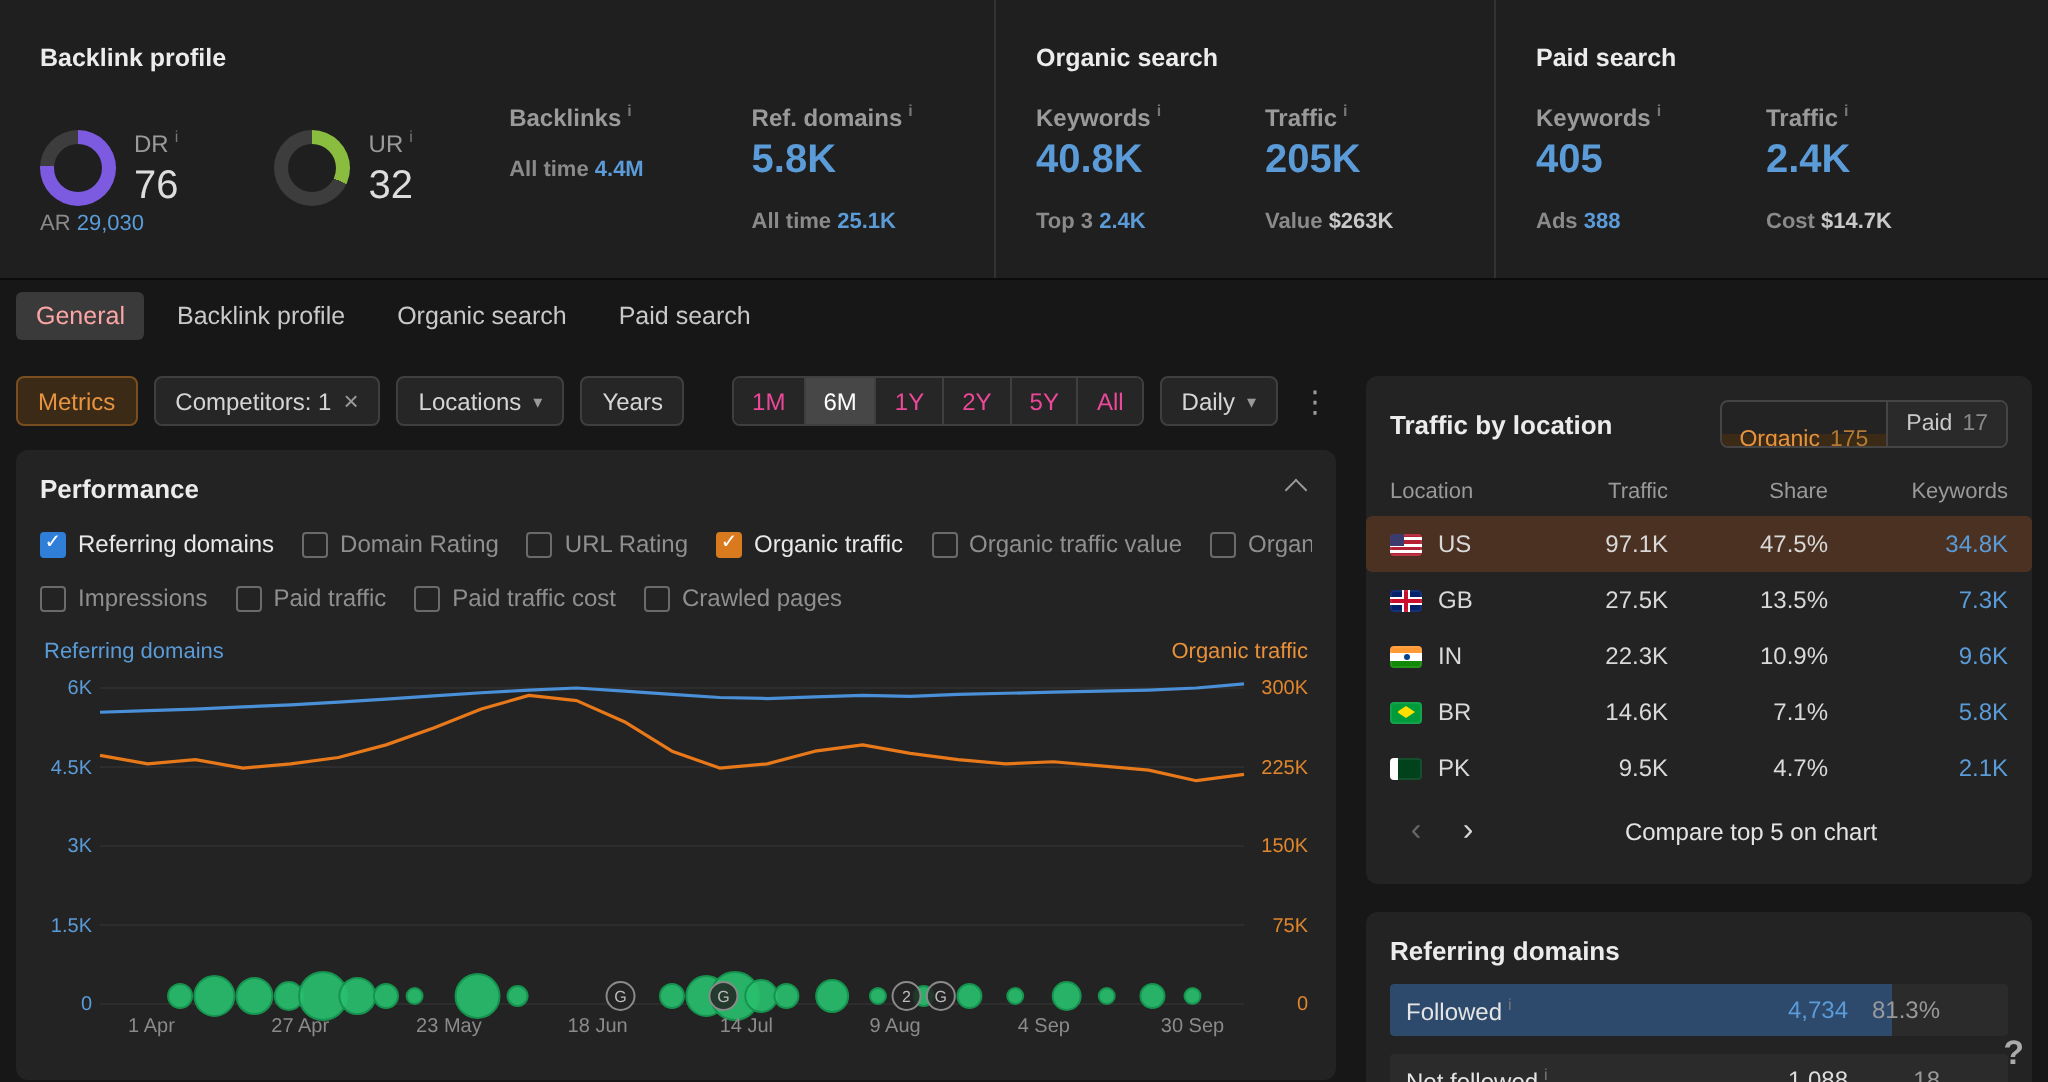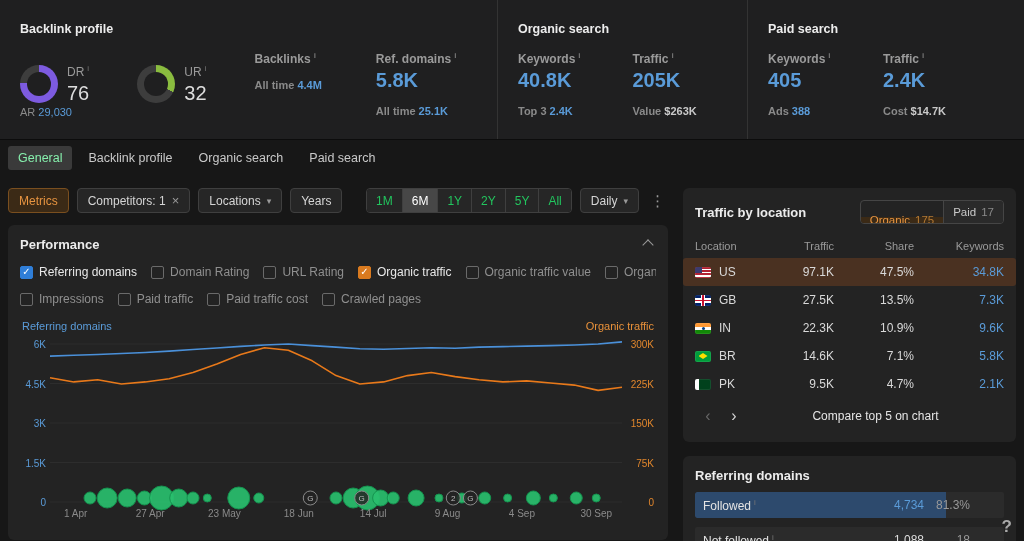--- a/index.html
+++ b/index.html
@@ -29,37 +29,37 @@
   .mvalue { font-size:20px; margin-top:3px; }
   .msub { font-size:11px; color:#8a8a8a; margin-top:13px; }
   .donut-metric { display:flex; align-items:center; gap:9px; width:120px; }
   .donut { width:38px; height:38px; border-radius:50%; position:relative; flex:none; }
   .donut::after { content:""; position:absolute; inset:7px; border-radius:50%; background:#1f1f20; }
   .ar-line { position:absolute; left:20px; top:106px; font-size:11px;text-align:center; }
 
   
   .tabs { display:flex; align-items:center; gap:6px; height:36px; padding:0 8px; }
   .tab { background:none; border:none; color:#c9c9c9; font:12.5px "Liberation Sans",sans-serif; padding:5px 10px; border-radius:3px; cursor:pointer; }
-  .tab.active { background:#3a3a3a; color:#86efac; }
+  .tab.active { background:#3a3a3a; color:#fca5a5; }
 
   
   .main { display:flex; padding:12px 8px 0 8px; gap:15px; align-items:flex-start; }
   .left-col { width:660px; flex:none; }
   .right-col { flex:1; min-width:0; }
 
   
   .filter-row { display:flex; justify-content:space-between; align-items:center; }
   .chips { display:flex; gap:8px; }
   .chip { display:inline-flex; align-items:center; gap:6px; height:25px; padding:0 10px; border:1px solid #3f3f3f; border-radius:4px; background:#262626; color:#d5d5d5; font-size:12px; cursor:pointer; }
   .chip.accent { background:#3b2a16; border-color:#7a4f1f; color:#e79440; }
   .chip .x { color:#9a9a9a; font-size:13px; line-height:1; }
   .chip .caret { font-size:9px; color:#9a9a9a; }
   .right-controls { display:flex; align-items:center; gap:8px; }
   .seg { display:flex; border:1px solid #3f3f3f; border-radius:4px; overflow:hidden; height:25px; }
-  .seg button { background:#262626; border:none; border-left:1px solid #3f3f3f; color:#22c55e; font:12px "Liberation Sans",sans-serif; padding:0 9px; cursor:pointer; }
+  .seg button { background:#262626; border:none; border-left:1px solid #3f3f3f; color:#ec4899; font:12px "Liberation Sans",sans-serif; padding:0 9px; cursor:pointer; }
   .seg button:first-child { border-left:none; }
   .seg button.active { background:#474747; color:#fff; }
   .kebab { color:#9a9a9a; font-size:15px; background:none; border:none; cursor:pointer; padding:0 3px; }
 
   
   .panel { background:#232323; border-radius:6px; }
   .perf-panel { margin-top:12px; padding:12px; height:315px; }
   .panel-head { display:flex; justify-content:space-between; align-items:center; }
   .panel-title { font-size:13px; font-weight:700; color:#ececec; }
   .chev-up { width:8px; height:8px; border-right:1.5px solid #9a9a9a; border-bottom:1.5px solid #9a9a9a; transform:rotate(-135deg); display:inline-block; cursor:pointer; margin-right:4px; }

